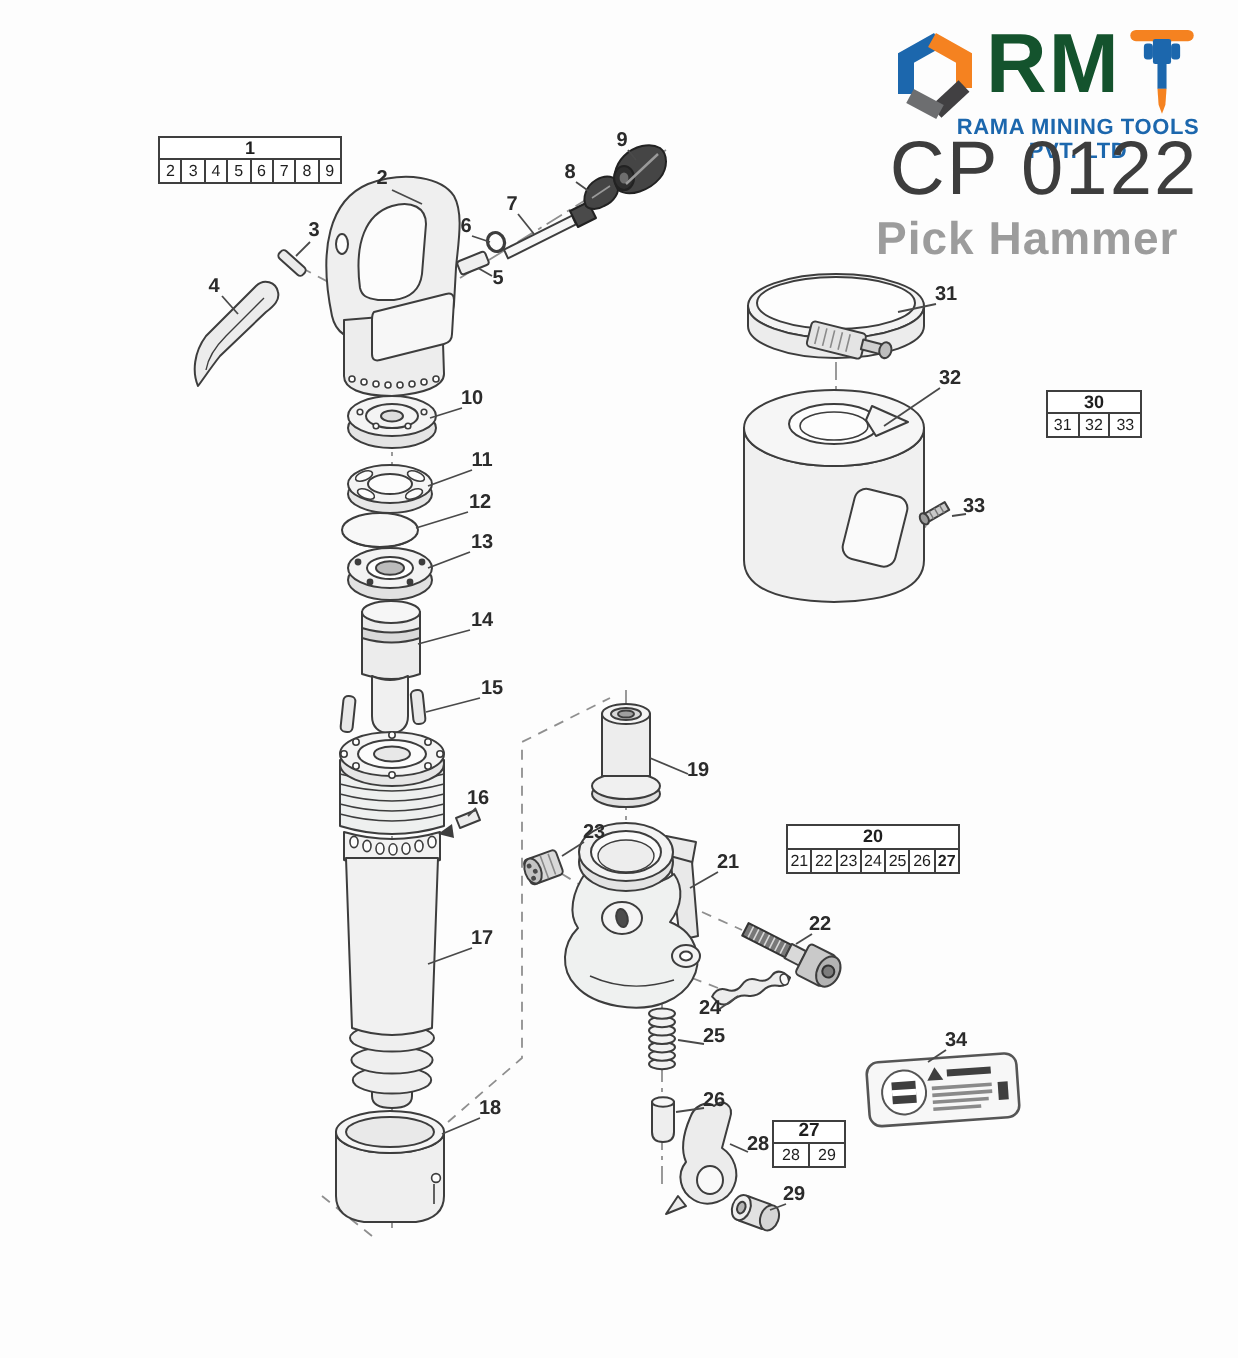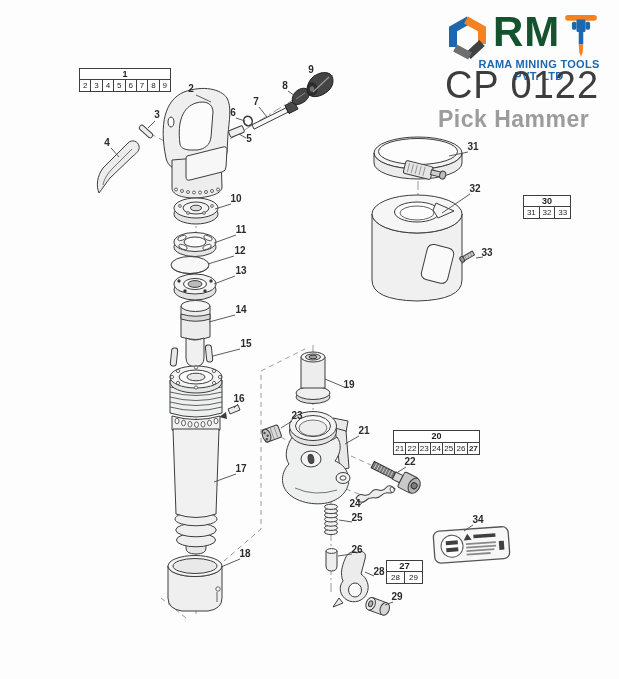--- a/index.html
+++ b/index.html
@@ -20,21 +20,21 @@
   .rt{position:absolute;background:#fff;border:1.3px solid #3f3f3f;color:#1e1e1e;}
   .rt .hdr{text-align:center;font-weight:bold;border-bottom:1.2px solid #3f3f3f;
            font-size:9px;line-height:10px;}
   .rt .cells{display:flex;}
   .rt .cell{flex:1;text-align:center;border-right:1px solid #3f3f3f;
             font-size:8px;line-height:11px;}
   .rt .cell:last-child{border-right:none;}
   .rt .cell.bold{font-weight:bold;}
   #t1{left:79px;top:68px;width:90px;}
   #t30{left:491px;top:195px;width:46px;margin-left:32px;}
-  #t20{left:393px;top:430px;width:85px;}
+  #t20{left:393px;top:412px;width:85px;}
   #t20 .hdr{line-height:11px;}
   #t27{left:386px;top:560px;width:35px;}
   #t27 .hdr{font-size:9.5px;}
   
   #diagram{position:absolute;left:0;top:0;}
 </style>
 </head>
 <body>
 
 <div class="page">

